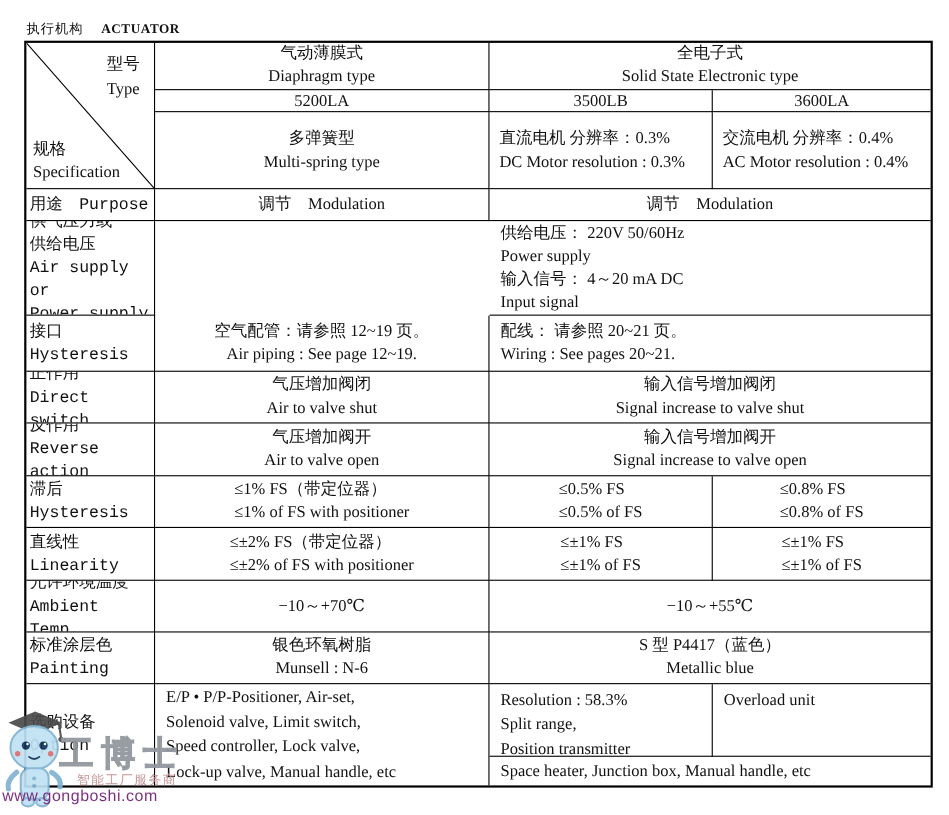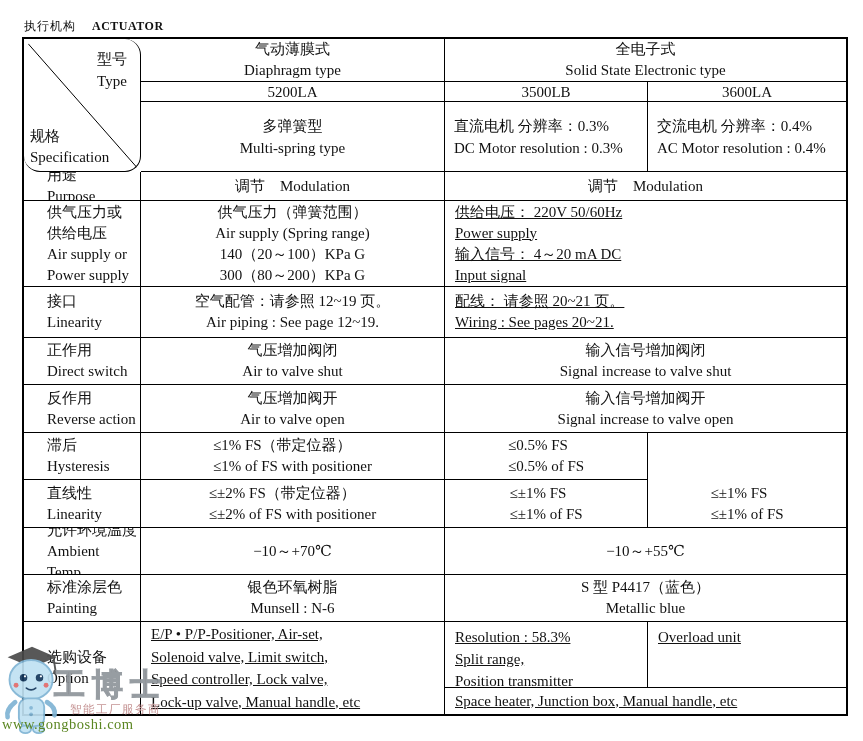--- a/index.html
+++ b/index.html
@@ -22,52 +22,52 @@
   }
   .c {
     border-right:1px solid #000; border-bottom:1px solid #000;
     display:flex; flex-direction:column; justify-content:center;
     text-align:center; font-size:15px; line-height:21px; overflow:hidden;
   }
   .c .t { white-space:pre-line; }
   .br0 { border-right:none; }
   .bb0 { border-bottom:none; }
   .left { text-align:left; }
-  .label { text-align:left; padding-left:23px; }
-  .pl { padding-left:10px;text-decoration:underline; }
+  .label { text-align:left; padding-left:3px;font-family:Liberation Mono, monospace; }
+  .pl { padding-left:10px; }
   .cb { align-items:center; }            
   .cb .t { text-align:left; }
   .top { justify-content:flex-start; padding-top:4px; line-height:22px; }
   .lh22 { line-height:22px; }
   .lh23 { line-height:22.5px; }
 
   
-  .corner { position:relative;border-radius:16px; }
+  .corner { position:relative; }
   .corner svg.diag { position:absolute; inset:0; width:100%; height:100%; }
   .corner .corner-type { position:absolute; top:9px; right:13px; text-align:center; line-height:22px; white-space:pre-line; }
   .corner .corner-spec { position:absolute; bottom:3px; left:6px; text-align:left; line-height:21px; white-space:pre-line; }
 
   
   .watermark { position:absolute; left:0; top:640px; width:180px; height:100px; z-index:5; opacity:0.92; }
   .wm-robot { position:absolute; left:2px; top:2px; }
   .wm-brand {
     position:absolute; left:54px; top:24px;
     font-size:31px; font-weight:bold; letter-spacing:7px;
     font-family:"Liberation Serif","DejaVu Serif",serif;
     color:#737373; -webkit-text-stroke:1px #8f959b;
   }
   .wm-tagline {
     position:absolute; left:70px; top:62px;
     font-size:11.5px; letter-spacing:1.5px; color:#c18c8c;
     font-family:"Liberation Sans","DejaVu Sans",sans-serif;
   }
   .wm-url {
     position:absolute; left:2px; top:76px;
-    font-size:14.5px; letter-spacing:0.5px; color:#4d7c0f;
-    font-family:Liberation Serif, serif;
+    font-size:14.5px; letter-spacing:0.5px; color:#701a75;
+    font-family:Liberation Sans, sans-serif;
   }
 </style>
 </head>
 <body>
 
 <div class="doc-title">
   <span class="zh">执行机构</span><span class="en">ACTUATOR</span>
 </div>
 
 <div class="spec-table">
@@ -123,36 +123,30 @@
   <div class="c br0" style="grid-area:4/3/5/5">
       <div class="t">调节　Modulation</div>
     </div>
 
   <div class="c label" style="grid-area:5/1/6/2">
       <div class="t">供气压力或
 供给电压
 Air supply or
 Power supply</div>
     </div>
-  <div class="c" style="grid-area:5/2/6/3">
-      <div class="t">供气压力（弹簧范围）
-Air supply (Spring range)
-140（20～100）KPa G
-300（80～200）KPa G</div>
-    </div>
   <div class="c br0 left pl" style="grid-area:5/3/6/5">
       <div class="t">供给电压： 220V 50/60Hz
 Power supply
 输入信号： 4～20 mA DC
 Input signal</div>
     </div>
 
   <div class="c label" style="grid-area:6/1/7/2">
       <div class="t">接口
-Linearity</div>
+Hysteresis</div>
     </div>
   <div class="c" style="grid-area:6/2/7/3">
       <div class="t">空气配管：请参照 12~19 页。
 Air piping : See page 12~19.</div>
     </div>
   <div class="c br0 left pl" style="grid-area:6/3/7/5">
       <div class="t">配线： 请参照 20~21 页。
 Wiring : See pages 20~21.</div>
     </div>
 
@@ -186,20 +180,24 @@
       <div class="t">输入信号增加阀开
 Signal increase to valve open</div>
     </div>
   <div class="c cb" style="grid-area:9/2/10/3">
       <div class="t">≤1% FS（带定位器）
 ≤1% of FS with positioner</div>
     </div>
   <div class="c cb" style="grid-area:9/3/10/4">
       <div class="t">≤0.5% FS
 ≤0.5% of FS</div>
+    </div>
+  <div class="c cb br0" style="grid-area:9/4/10/5">
+      <div class="t">≤0.8% FS
+≤0.8% of FS</div>
     </div>
 
   <div class="c label" style="grid-area:10/1/11/2">
       <div class="t">直线性
 Linearity</div>
     </div>
   <div class="c cb" style="grid-area:10/2/11/3">
       <div class="t">≤±2% FS（带定位器）
 ≤±2% of FS with positioner</div>
     </div>

